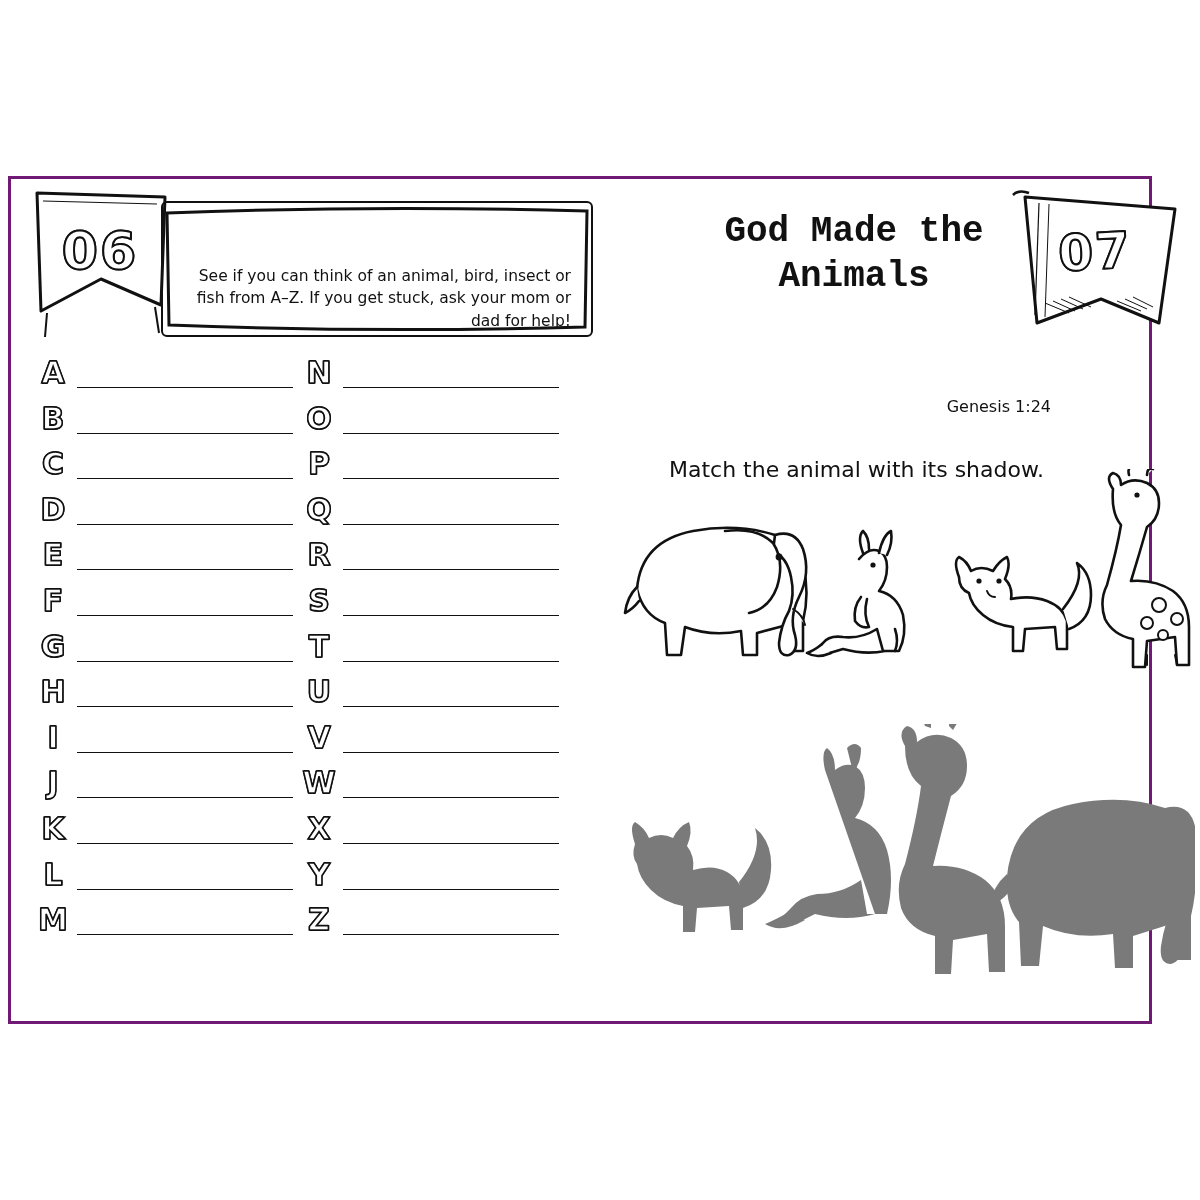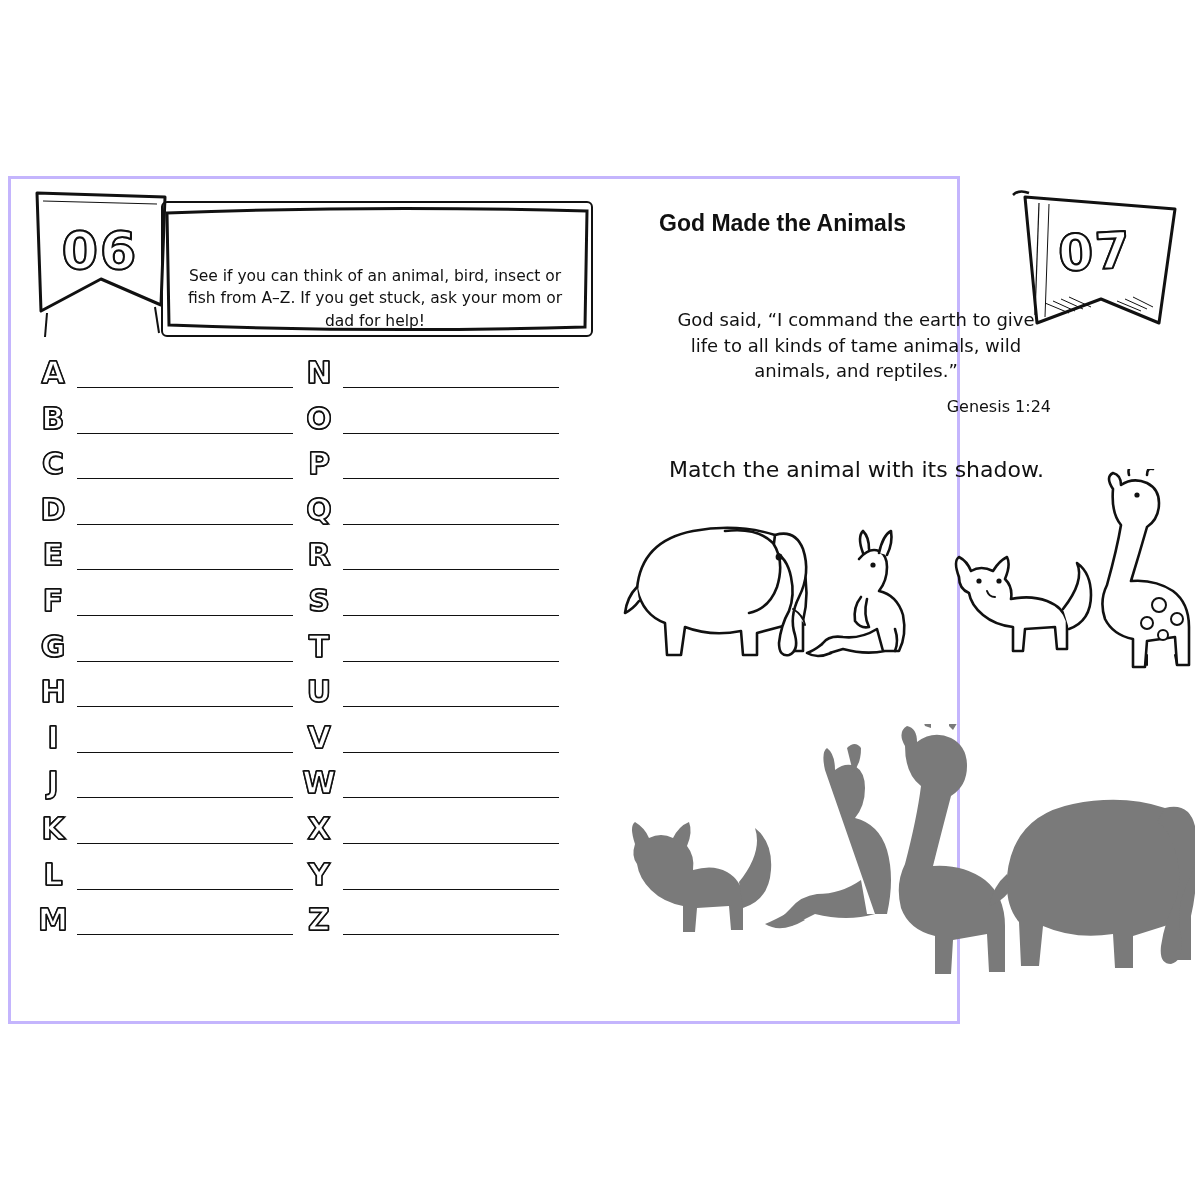--- a/index.html
+++ b/index.html
@@ -14,23 +14,23 @@
     color: #111111;
     position: relative;
     overflow: hidden;
   }
 
   
   #page-frame {
     position: absolute;
     left: 8px;
     top: 176px;
-    width: 952px;
+    width: 1144px;
     height: 848px;
-    border: 3px solid #c4b5fd;
+    border: 3px solid #701a75;
     box-sizing: border-box;
     background: #ffffff;
   }
 
   .spread {
     position: absolute;
     inset: 0;
   }
 
   
@@ -100,21 +100,21 @@
     font-family: "DejaVu Sans", sans-serif;
     font-size: 33px;
     font-weight: bold;
     letter-spacing: 0.5px;
   }
   #left-instructions {
     position: absolute;
     top: 64px;
     left: 18px;
     width: 392px;
-    text-align: center;
+    text-align: right;
     font-size: 15.5px;
     line-height: 1.45;
     font-family: "DejaVu Sans", sans-serif;
   }
 
   
   .alpha-col {
     position: absolute;
     top: 178px;
     width: 268px;
@@ -154,23 +154,23 @@
     left: 588px;
     top: 0;
     width: 596px;
     height: 100%;
   }
   #right-title {
     position: absolute;
     left: 60px;
     top: 30px;
     width: 390px;
-    text-align: left;
-    font-family: Liberation Sans, sans-serif;
-    font-size: 23px;
+    text-align: center;
+    font-family: Liberation Mono, monospace;
+    font-size: 36px;
     font-weight: bold;
     line-height: 1.25;
   }
   #verse-text {
     position: absolute;
     left: 62px;
     top: 128px;
     width: 390px;
     text-align: center;
     font-family: "DejaVu Sans", sans-serif;
@@ -343,21 +343,20 @@
         <div class="alpha-row">
           <span class="alpha-letter">Z</span>
           <span class="alpha-rule"></span>
         </div>
       </div>
     </div>
 
     <div id="right-page">
 
       <div id="right-title">God Made the Animals</div>
-      <div id="verse-text">God said, “I command the earth to give life to all kinds of tame animals, wild animals, and reptiles.”</div>
       <div id="verse-ref">Genesis 1:24</div>
       <div id="match-instruction">Match the animal with its shadow.</div>
 
       <div id="banner-07">
         <svg width="180" height="170" viewBox="0 0 180 170" fill="none" xmlns="http://www.w3.org/2000/svg">
           <path d="M8 12 Q14 6 24 10" stroke="#111" stroke-width="2.5" fill="none"></path>
           <path d="M20 14 L170 26 L154 140 L96 116 L32 140 Z" fill="#ffffff" stroke="#111" stroke-width="3" stroke-linejoin="round"></path>
           <path d="M34 20 L30 132" stroke="#111" stroke-width="1.2"></path>
           <path d="M44 21 L40 134" stroke="#111" stroke-width="1"></path>
           <path d="M40 120 L64 130 M48 118 L70 128 M56 116 L78 126 M64 114 L86 124" stroke="#111" stroke-width="1"></path>

